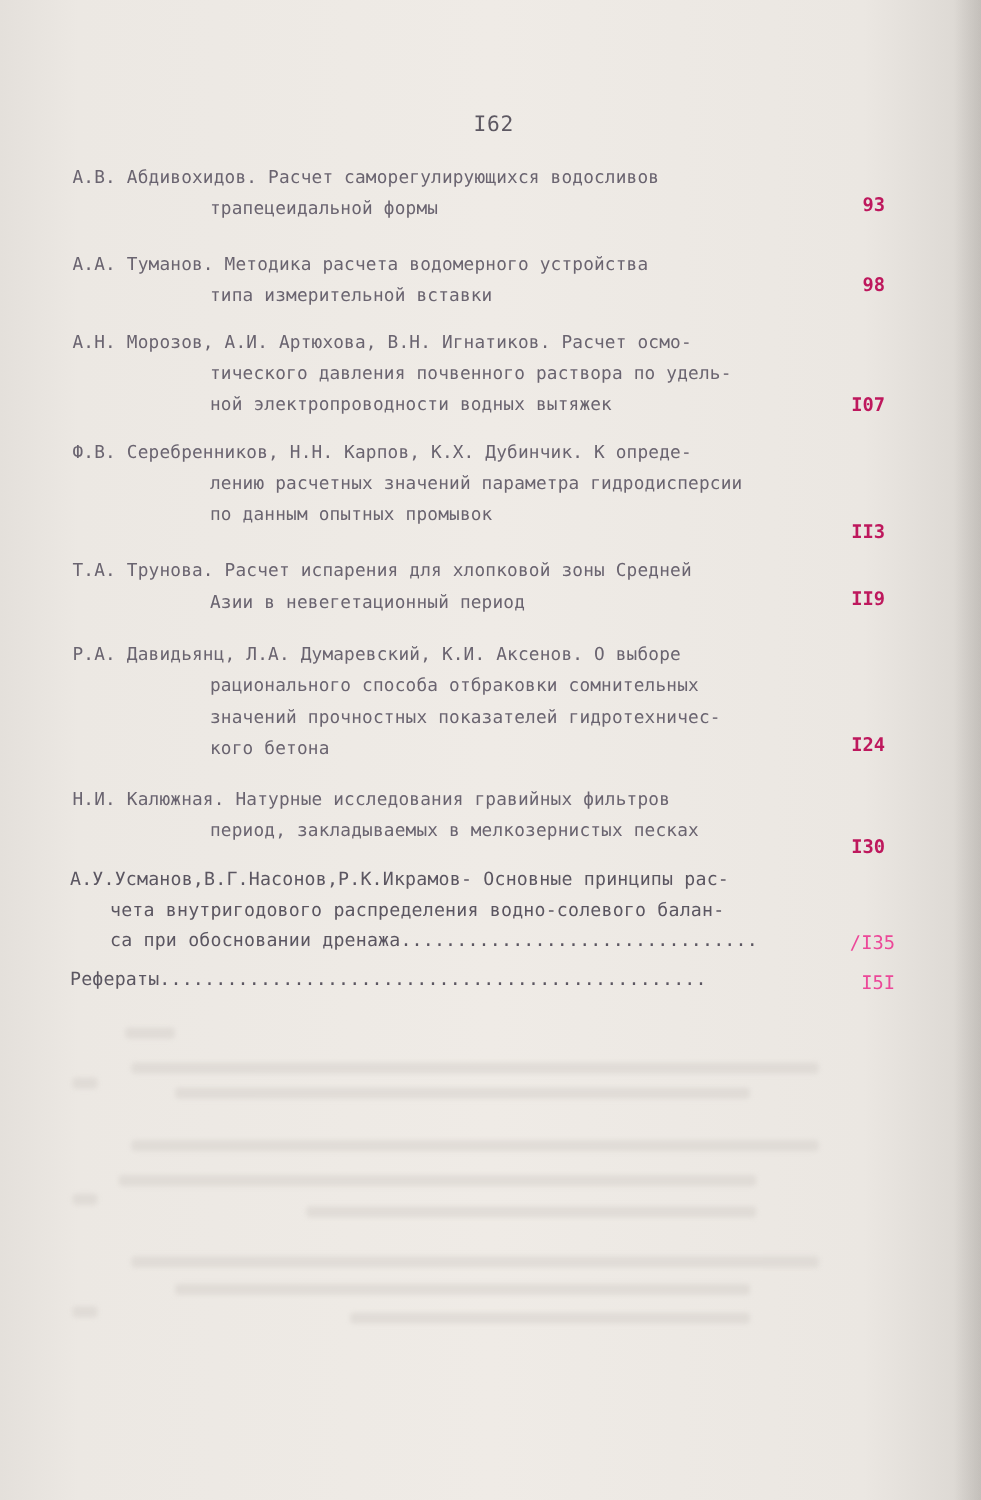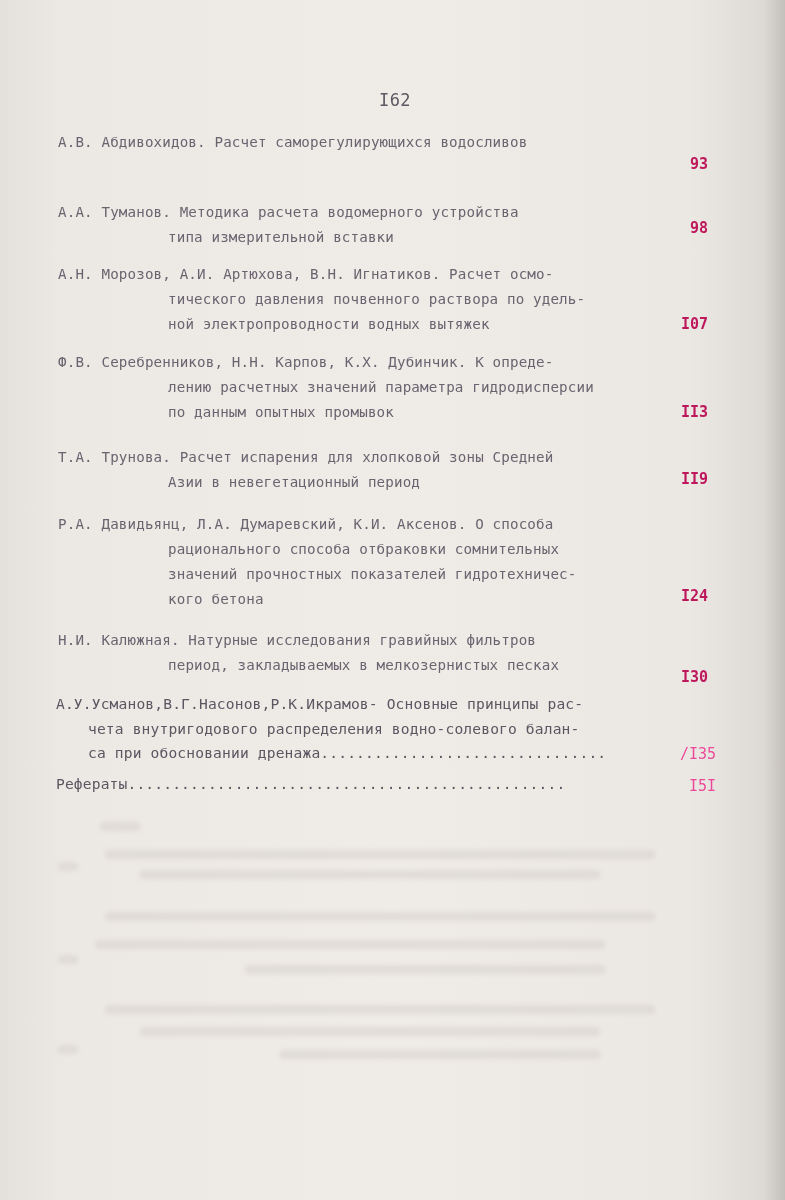--- a/index.html
+++ b/index.html
@@ -106,51 +106,52 @@
     <div class="ln" style="left:105px; top:1005px; width:550px;"></div>
     <div class="ln" style="left:140px; top:1027px; width:460px;"></div>
     <div class="ln" style="left:280px; top:1050px; width:320px;"></div>
     <div class="ln" style="left:58px; top:1045px; width:20px;"></div>
   </div>
 
   <div class="page-number">I62</div>
 
   <div class="entry" style="top:130px;">
     <span class="line">А.В. Абдивохидов. Расчет саморегулирующихся водосливов</span>
+    <span class="line indent">трапецеидальной формы</span>
     <span class="pg" style="top:22px;">93</span>
   </div>
 
   <div class="entry" style="top:200px;">
     <span class="line">А.А. Туманов. Методика расчета водомерного устройства</span>
     <span class="line indent">типа измерительной вставки</span>
     <span class="pg" style="top:16px;">98</span>
   </div>
 
   <div class="entry" style="top:262px;">
     <span class="line">А.Н. Морозов, А.И. Артюхова, В.Н. Игнатиков. Расчет осмо-</span>
     <span class="line indent">тического давления почвенного раствора по удель-</span>
     <span class="line indent">ной электропроводности водных вытяжек</span>
     <span class="pg" style="top:50px;">I07</span>
   </div>
 
   <div class="entry" style="top:350px;">
     <span class="line">Ф.В. Серебренников, Н.Н. Карпов, К.Х. Дубинчик. К опреде-</span>
     <span class="line indent">лению расчетных значений параметра гидродисперсии</span>
     <span class="line indent">по данным опытных промывок</span>
-    <span class="pg" style="top:50px;">II3</span>
+    <span class="pg" style="top:63px;">II3</span>
   </div>
 
   <div class="entry" style="top:445px;">
     <span class="line">Т.А. Трунова. Расчет испарения для хлопковой зоны Средней</span>
     <span class="line indent">Азии в невегетационный период</span>
     <span class="pg" style="top:22px;">II9</span>
   </div>
 
   <div class="entry" style="top:512px;">
-    <span class="line">Р.А. Давидьянц, Л.А. Думаревский, К.И. Аксенов. О способа</span>
+    <span class="line">Р.А. Давидьянц, Л.А. Думаревский, К.И. Аксенов. О выборе</span>
     <span class="line indent">рационального способа отбраковки сомнительных</span>
     <span class="line indent">значений прочностных показателей гидротехничес-</span>
     <span class="line indent">кого бетона</span>
     <span class="pg" style="top:72px;">I24</span>
   </div>
 
   <div class="entry" style="top:628px;">
     <span class="line">Н.И. Калюжная. Натурные исследования гравийных фильтров</span>
     <span class="line indent">период, закладываемых в мелкозернистых песках</span>
     <span class="pg" style="top:24px;margin-top:13px;">I30</span>

